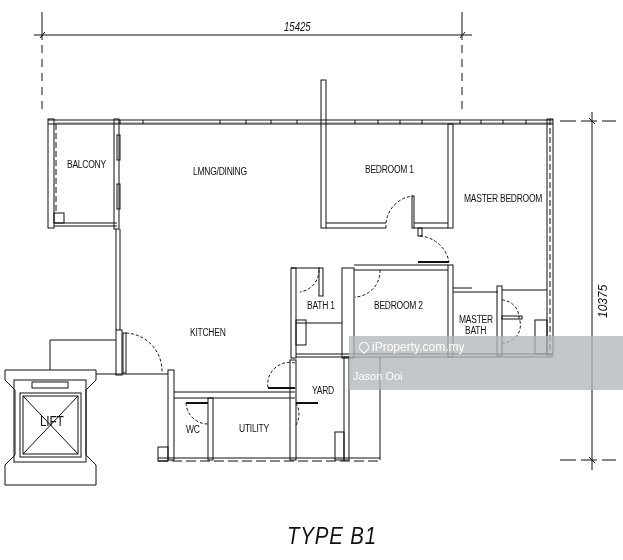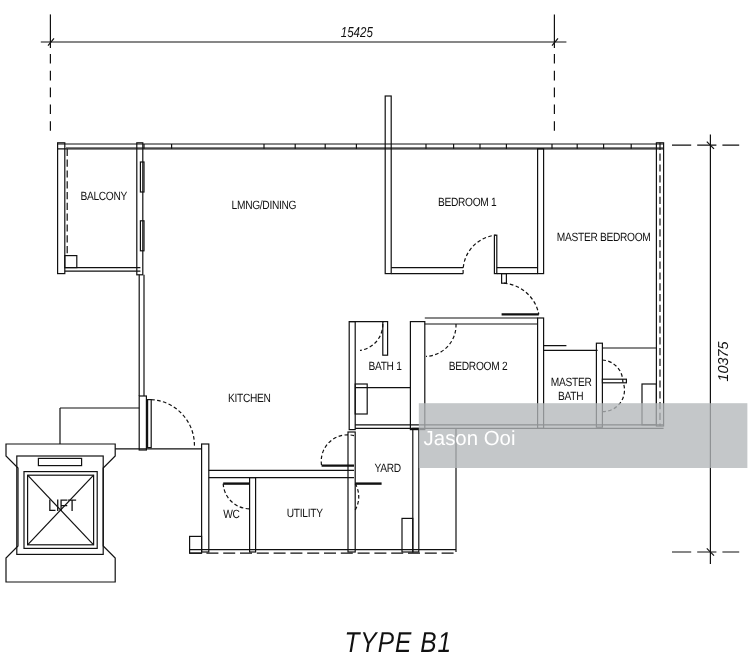--- a/index.html
+++ b/index.html
@@ -4,21 +4,21 @@
 <style>
   html,body{margin:0;padding:0;background:#fff;}
   body{width:623px;height:560px;position:relative;overflow:hidden;font-family:"Liberation Sans",sans-serif;}
   svg{position:absolute;left:0;top:0;}
   .lbl{position:absolute;font-family:"Liberation Sans Narrow","Liberation Sans",sans-serif;font-size:10px;color:#111;letter-spacing:-0.3px;white-space:nowrap;transform:scaleX(0.85);transform-origin:left center;}
   .dim{position:absolute;font-family:"Liberation Sans",sans-serif;font-style:italic;font-size:12px;color:#111;transform:scaleX(0.8);transform-origin:left center;}
   .dimv{position:absolute;font-family:"Liberation Sans",sans-serif;font-style:italic;font-size:12px;color:#111;transform:rotate(-90deg);transform-origin:left top;}
   .title{position:absolute;left:287px;top:522px;font-family:"Liberation Sans",sans-serif;font-style:italic;font-size:24px;color:#111;letter-spacing:1px;transform:scaleX(0.85);transform-origin:left center;}
   .wm{position:absolute;left:349px;top:336px;width:274px;height:54px;background:rgba(180,183,186,0.78);}
   .wm-site{position:absolute;left:10px;top:4px;color:#fff;font-size:12px;font-family:"Liberation Sans",sans-serif;}
-  .wm-agent{position:absolute;left:4px;top:20px;color:#fff;font-size:17px;font-family:"Liberation Sans",sans-serif;}
+  .wm-agent{position:absolute;left:4px;top:34px;color:#fff;font-size:11px;font-family:"Liberation Sans",sans-serif;}
   .pin{display:inline-block;width:8px;height:8px;border:1.5px solid #fff;border-radius:50% 50% 50% 0;transform:rotate(-45deg);margin-right:3px;vertical-align:-1px;}
 </style>
 </head>
 <body>
 
 <svg width="623" height="560" viewBox="0 0 623 560">
   <g stroke="#111" stroke-width="1" fill="none">
 
     <line x1="34" y1="35" x2="472" y2="35"></line>
     <line x1="42" y1="12" x2="42" y2="40"></line>
@@ -149,16 +149,17 @@
 <div class="lbl" style="left:374px;top:300px;">BEDROOM 2</div>
 <div class="lbl" style="left:459px;top:314px;">MASTER</div>
 <div class="lbl" style="left:465px;top:325px;">BATH</div>
 <div class="lbl" style="left:190px;top:327px;">KITCHEN</div>
 <div class="lbl" style="left:312px;top:385px;">YARD</div>
 <div class="lbl" style="left:186px;top:424px;">WC</div>
 <div class="lbl" style="left:239px;top:423px;">UTILITY</div>
 <div class="lbl" style="left:40px;top:413px;font-size:14px;">LIFT</div>
 
 <div class="wm">
+  <div class="wm-site"><span class="pin"></span><span>iProperty.com.my</span></div>
   <div class="wm-agent">Jason Ooi</div>
 </div>
 
 <div class="title">TYPE B1</div>
 
 </body></html>

